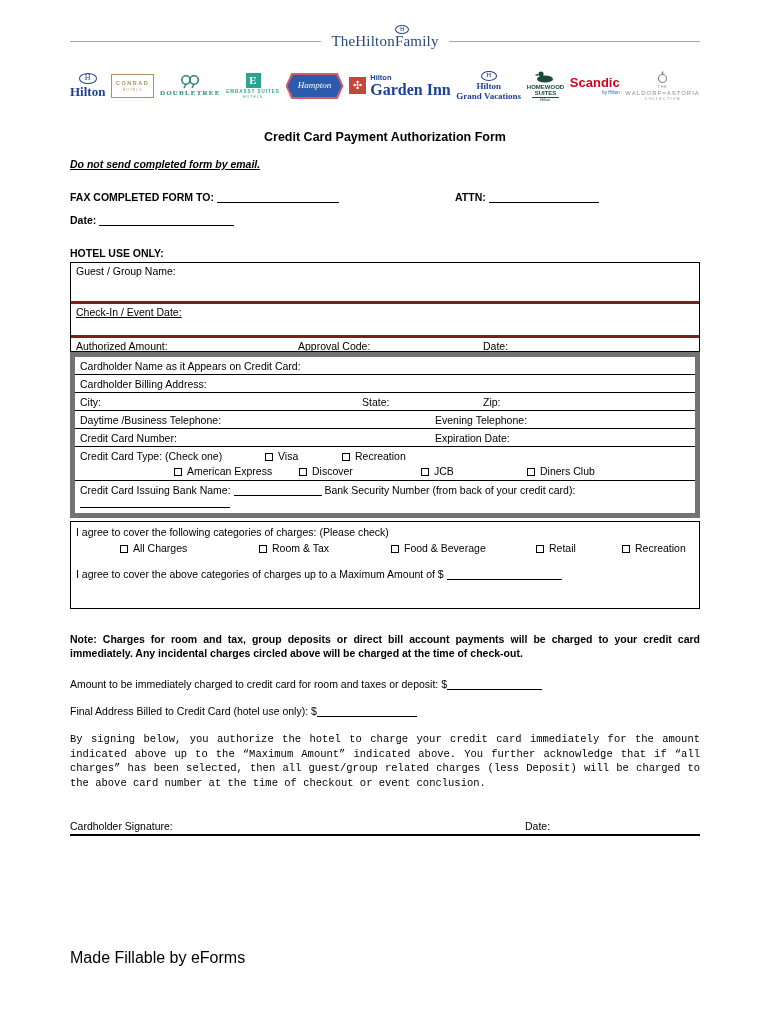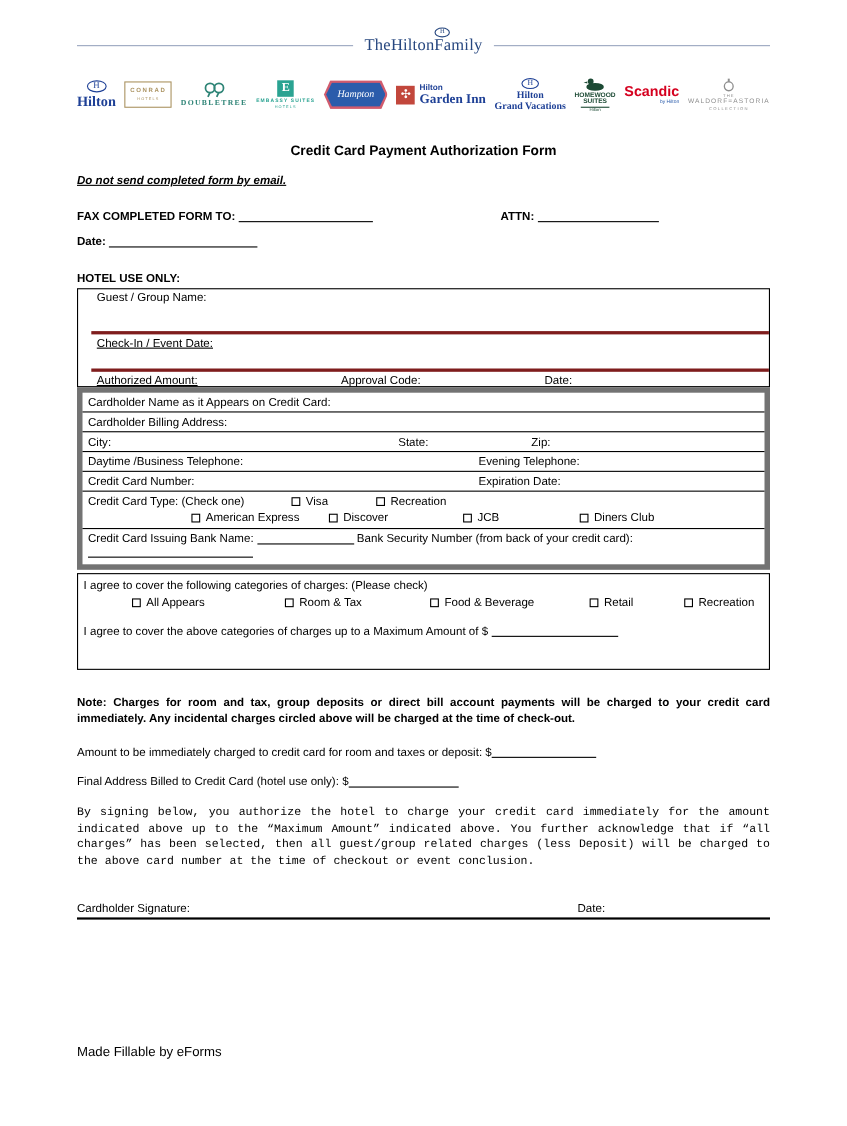--- a/index.html
+++ b/index.html
@@ -44,21 +44,21 @@
   .hampton-outer { background:#d15b6d; clip-path:polygon(0 50%, 10% 0, 90% 0, 100% 50%, 90% 100%, 10% 100%);
     padding:2px; width:58px; height:26px; display:flex; }
   .hampton-inner { flex:1; background:#2b5cab; clip-path:polygon(0 50%, 10% 0, 90% 0, 100% 50%, 90% 100%, 10% 100%);
     color:#fff; font-style:italic; font-size:9px; display:flex; align-items:center; justify-content:center;
     font-family:"Liberation Serif", serif; }
   
   .hgi { flex-direction:row; gap:4px; align-items:center; }
   .hgi-mark { width:17px; height:17px; background:#c2473c; color:#fff; font-size:11px; line-height:16px; text-align:center; }
   .hgi-text { text-align:left; }
   .hgi-l1 { color:#1e4096; font-weight:bold; font-size:7.5px; }
-  .hgi-l2 { color:#1e4096; font-weight:bold; font-size:12px; font-family:"Liberation Serif", serif; }
+  .hgi-l2 { color:#1e4096; font-weight:bold; font-size:16px; font-family:"Liberation Serif", serif; }
   
   .hgv-mark { width:16px; height:10px; border:1.3px solid #1e4096; border-radius:50%;
     color:#1e4096; font-family:"Liberation Serif", serif; font-size:7px; line-height:7px; text-align:center; }
   .hgv-l1 { color:#1e4096; font-family:"Liberation Serif", serif; font-weight:bold; font-size:9px; margin-top:1px; }
   .hgv-l2 { color:#1e4096; font-family:"Liberation Serif", serif; font-weight:bold; font-size:9px; }
   
   .hw-l1 { color:#1c4a34; font-size:6px; font-weight:bold; margin-top:1px; }
   .hw-l2 { color:#1c4a34; font-size:6px; font-weight:bold; }
   .hw-l3 { color:#1c4a34; font-size:4px; border-top:1px solid #1c4a34; margin-top:1px; padding:0 8px; }
   
@@ -70,21 +70,21 @@
   .wa-l2 { color:#8e8e8e; font-size:3.8px; letter-spacing:1.2px; margin-top:1px; }
   
   .title { text-align:center; font-weight:bold; font-size:12.5px; margin-top:20px; }
   .notice { margin-top:14px; font-weight:bold; font-style:italic; text-decoration:underline; }
   .fax-row { position:relative; margin-top:21px; height:14px; font-weight:bold; }
   .attn-wrap { position:absolute; left:385px; top:0; }
   .date-row { margin-top:9px; height:14px; font-weight:bold; }
   .blank { display:inline-block; border-bottom:1px solid #000; height:11px; vertical-align:-2px; }
   .hotel-heading { margin-top:19px; font-weight:bold; }
   .hbox { border:1px solid #000; margin-top:3px; }
-  .hrow { position:relative; padding:2px 0 0 5px;margin-left:12px; }
+  .hrow { position:relative; padding:2px 0 0 5px; }
   .hrow + .hrow { border-top:3px solid #7f1d1d;text-decoration:underline; }
   .hr1 { height:38px; } .hr2 { height:34px; } .hr3 { height:16px; } .hr4 { height:16px; }
   .abs { position:absolute; top:2px; }
   .section-heading {
     display:inline-block; margin-top:14px; margin-bottom:-2px;
     font-weight:bold; text-decoration:underline; position:relative; z-index:2;
   }
   .cbox { border:5px solid #737373; }
   .crow { position:relative; height:18px; padding:3px 0 0 5px; border-bottom:1px solid #000; }
   .crow.noline { border-bottom:none; height:17px; }
@@ -93,21 +93,21 @@
   .cb { display:inline-block; width:8px; height:8px; border:1px solid #000; margin-right:5px; vertical-align:-1px; background:#fff; }
   .agree-box { border:1px solid #000; margin-top:3px; padding:4px 0 0 5px; height:88px; }
   .agree-cbs { position:relative; height:16px; margin-top:2px; }
   .agree-max { margin-top:12px; }
   .note-para { margin-top:23px; font-weight:bold; text-align:justify; line-height:1.35; }
   .amount-line { margin-top:18px; }
   .final-line { margin-top:15px; }
   .auth-para { margin-top:15px; text-align:justify; line-height:1.38;font-family:Liberation Mono, monospace; }
   .sig-row { position:relative; margin-top:30px; height:16px; border-bottom:2.5px solid #000; }
   .sig-date { position:absolute; left:455px; top:0; }
-  .footer { position:absolute; left:70px; top:949px; font-size:12px; }
+  .footer { position:absolute; left:70px; top:949px; font-size:16px; }
 </style>
 </head>
 <body>
 
 <div class="page">
 
   
   <div class="family-row">
     <div class="rule"></div>
     <div class="family-logo">
@@ -257,21 +257,21 @@
       <span class="blank" style="width:88px;"></span>
       <span>Bank Security Number (from back of your credit card):</span>
       <span class="blank" style="width:150px;"></span>
     </div>
   </div>
 
   
   <div class="agree-box">
     <div>I agree to cover the following categories of charges: (Please check)</div>
     <div class="agree-cbs">
-      <span class="abs" style="left:44px; top:2px;"><span class="cb"></span><span>All Appears</span></span>
+      <span class="abs" style="left:44px; top:2px;"><span class="cb"></span><span>All Charges</span></span>
       <span class="abs" style="left:183px; top:2px;"><span class="cb"></span><span>Room &amp; Tax</span></span>
       <span class="abs" style="left:315px; top:2px;"><span class="cb"></span><span>Food &amp; Beverage</span></span>
       <span class="abs" style="left:460px; top:2px;"><span class="cb"></span><span>Retail</span></span>
       <span class="abs" style="left:546px; top:2px;"><span class="cb"></span><span>Recreation</span></span>
     </div>
     <div class="agree-max">
       <span>I agree to cover the above categories of charges up to a Maximum Amount of $</span>
       <span class="blank" style="width:115px;"></span>
     </div>
   </div>

